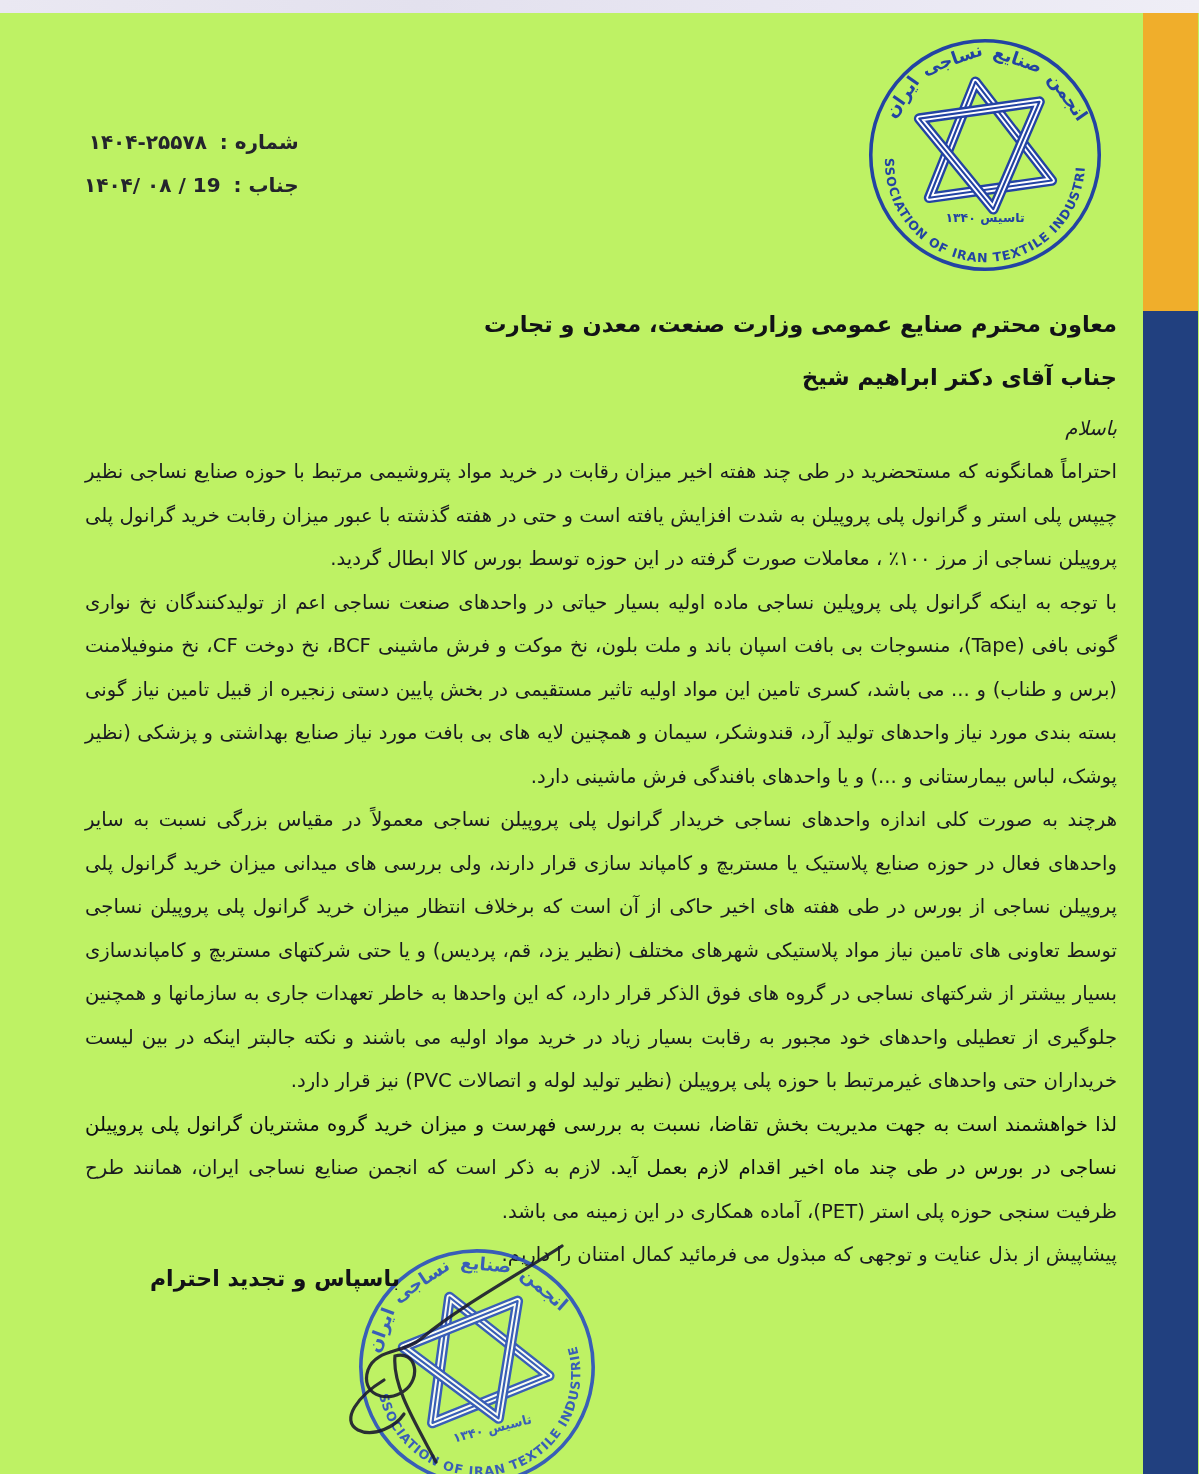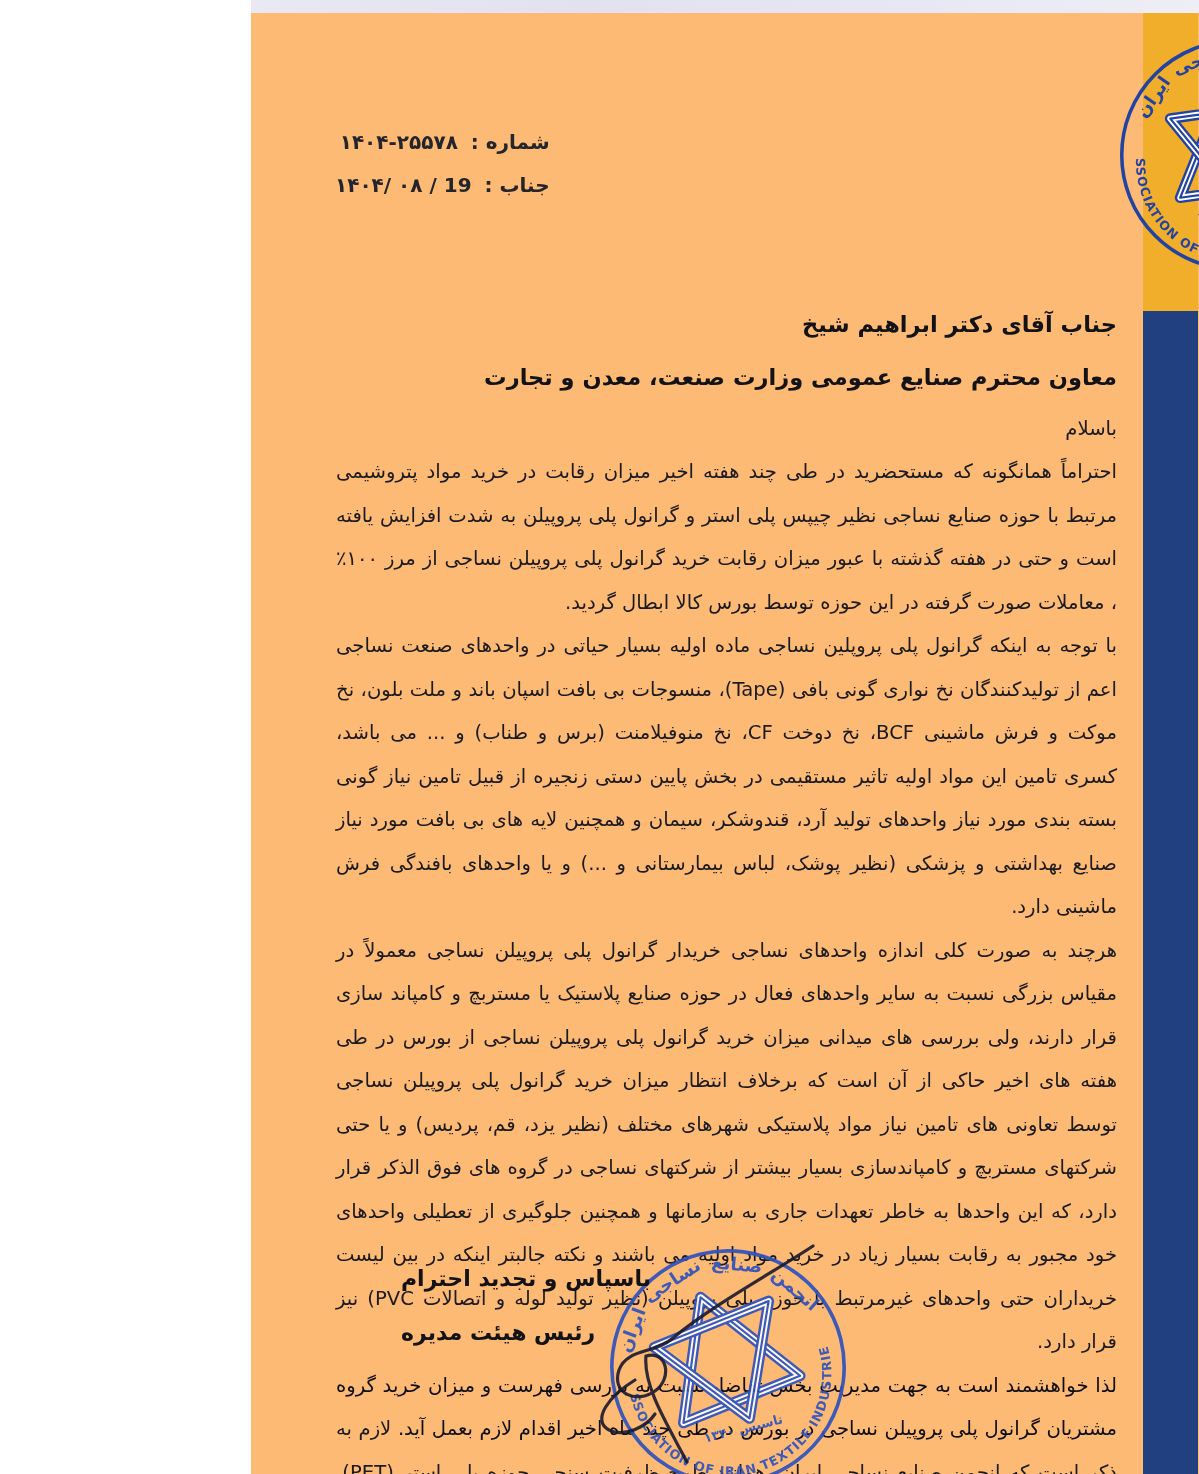--- a/index.html
+++ b/index.html
@@ -1,19 +1,19 @@
 <!DOCTYPE html>
 <html lang="fa" dir="rtl" style="--logo_blue: #2343a3; --stamp_blue: #2e52bf; --band_yellow: #f0ae2b; --band_navy: #21407f; --ink: #191a2e;"><head>
 <meta charset="utf-8">
 <style>
   html,body { margin:0; padding:0; background:#ffffff; }
   .page {
     position:relative;
-    width:948px; height:1474px;
-    background:#fdba74;
+    width:1199px; height:1474px;
+    background:#bef264;
     overflow:hidden;
     direction:rtl;
     font-family:"DejaVu Sans", sans-serif;
     color:#1b1b20;
   }
 
   
   .scan-artifact-top {
     position:absolute; top:0; left:0; right:0; height:13px;
     background:linear-gradient(90deg,#eae8f2 0%,#e3e1ee 35%,#e9e7f3 70%,#efeef6 100%);
@@ -52,21 +52,21 @@
   }
 
   
   .letter-body {
     position:absolute; top:407px; right:82px; left:85px;
     font-size:19.6px; line-height:2.22;
     text-align:justify; text-align-last:right;
     color:#1a1a20;
   }
   .letter-body p { margin:0; }
-  .letter-body .salutation { text-align:right; }
+  .letter-body .salutation { text-align:right;font-style:italic; }
   .letter-body strong { font-weight:400; color:#0e0e13; }
 
   
   .signature {
     position:absolute; top:1252px; left:150px; width:300px;
     text-align:left; font-weight:700; font-size:22px; line-height:2.45;
     color:#121217; z-index:4;
   }
 
   
@@ -146,39 +146,38 @@
     </div>
   </div>
 
   <div class="logo">
     <svg viewBox="0 0 200 200" xmlns="http://www.w3.org/2000/svg">
         <use href="#aiti-logo"></use>
       </svg>
   </div>
 
   <div class="recipient">
+    <div>معاون محترم صنایع عمومی وزارت صنعت، معدن و تجارت</div>
     <div>جناب آقای دکتر ابراهیم شیخ</div>
-    <div>معاون محترم صنایع عمومی وزارت صنعت، معدن و تجارت</div>
   </div>
 
   <div class="letter-body">
     <p class="salutation">باسلام</p>
     <p>احتراماً همانگونه که مستحضرید در طی چند هفته اخیر میزان رقابت در خرید مواد پتروشیمی مرتبط با حوزه صنایع نساجی نظیر چیپس پلی استر و گرانول پلی پروپیلن به شدت افزایش یافته است و حتی در هفته گذشته با عبور میزان رقابت خرید گرانول پلی پروپیلن نساجی از مرز ۱۰۰٪ ، معاملات صورت گرفته در این حوزه توسط بورس کالا ابطال گردید.</p>
     <p>با توجه به اینکه گرانول پلی پروپلین نساجی ماده اولیه بسیار حیاتی در واحدهای صنعت نساجی اعم از تولیدکنندگان نخ نواری گونی بافی (Tape)، منسوجات بی بافت اسپان باند و ملت بلون، نخ موکت و فرش ماشینی BCF، نخ دوخت CF، نخ منوفیلامنت (برس و طناب) و ... می باشد، کسری تامین این مواد اولیه تاثیر مستقیمی در بخش پایین دستی زنجیره از قبیل تامین نیاز گونی بسته بندی مورد نیاز واحدهای تولید آرد، قندوشکر، سیمان و همچنین لایه های بی بافت مورد نیاز صنایع بهداشتی و پزشکی (نظیر پوشک، لباس بیمارستانی و ...) و یا واحدهای بافندگی فرش ماشینی دارد.</p>
     <p>هرچند به صورت کلی اندازه واحدهای نساجی خریدار گرانول پلی پروپیلن نساجی معمولاً در مقیاس بزرگی نسبت به سایر واحدهای فعال در حوزه صنایع پلاستیک یا مستربچ و کامپاند سازی قرار دارند، ولی بررسی های میدانی میزان خرید گرانول پلی پروپیلن نساجی از بورس در طی هفته های اخیر حاکی از آن است که برخلاف انتظار میزان خرید گرانول پلی پروپیلن نساجی توسط تعاونی های تامین نیاز مواد پلاستیکی شهرهای مختلف (نظیر یزد، قم، پردیس) و یا حتی شرکتهای مستربچ و کامپاندسازی بسیار بیشتر از شرکتهای نساجی در گروه های فوق الذکر قرار دارد، که این واحدها به خاطر تعهدات جاری به سازمانها و همچنین جلوگیری از تعطیلی واحدهای خود مجبور به رقابت بسیار زیاد در خرید مواد اولیه می باشند و نکته جالبتر اینکه در بین لیست خریداران حتی واحدهای غیرمرتبط با حوزه پلی پروپیلن (نظیر تولید لوله و اتصالات PVC) نیز قرار دارد.</p>
     <p>
       <strong>لذا خواهشمند است به جهت مدیریت بخش تقاضا، نسبت به بررسی فهرست و میزان خرید گروه مشتریان گرانول پلی پروپیلن نساجی در بورس در طی چند ماه اخیر اقدام لازم بعمل آید.</strong>
       <span>لازم به ذکر است که انجمن صنایع نساجی ایران، همانند طرح ظرفیت سنجی حوزه پلی استر (PET)، آماده همکاری در این زمینه می باشد.</span>
     </p>
     <p>پیشاپیش از بذل عنایت و توجهی که مبذول می فرمائید کمال امتنان را داریم.</p>
   </div>
 
   <div class="signature">
     <div>باسپاس و تجدید احترام</div>
-    <div>رئیس هیئت مدیره</div>
   </div>
 
   <div class="stamp">
     <svg viewBox="0 0 200 200" xmlns="http://www.w3.org/2000/svg">
         <use href="#aiti-logo"></use>
       </svg>
   </div>
 
   <svg class="signature-ink" viewBox="0 0 350 246" xmlns="http://www.w3.org/2000/svg">
     <path d="M 262 18 C 226 42, 160 78, 122 110 C 104 126, 76 120, 68 142 C 60 166, 86 176, 104 163 C 122 150, 116 122, 95 128 C 92 158, 116 196, 136 234"></path>

